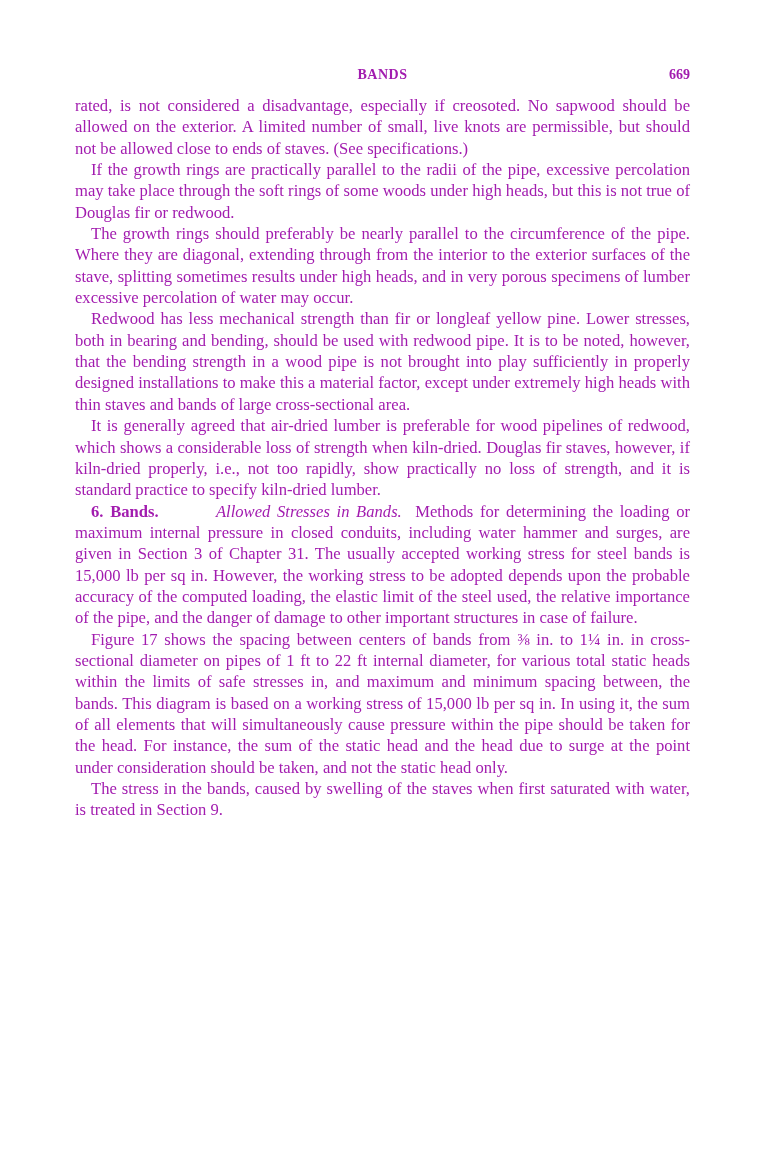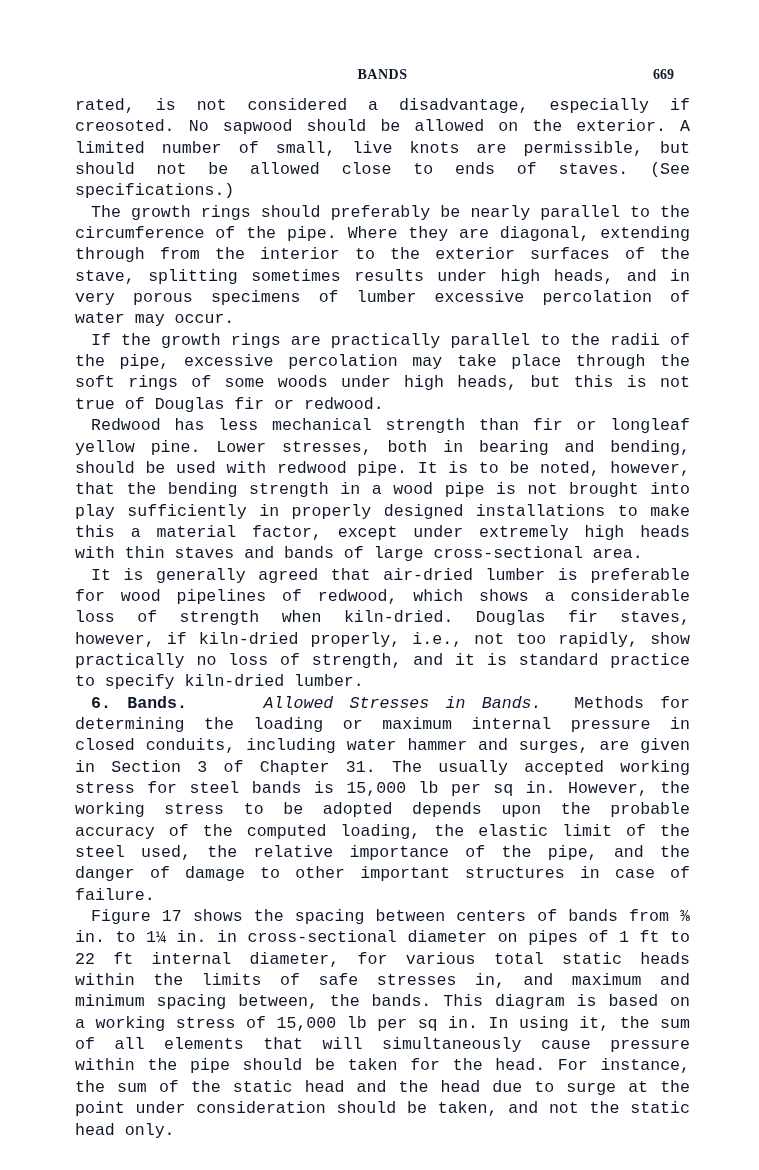--- a/index.html
+++ b/index.html
@@ -1,49 +1,50 @@
 <!DOCTYPE html>
 <html><head>
   <meta charset="utf-8">
   <style>
     html, body { margin: 0; padding: 0; background: #ffffff; }
     body { width: 759px; height: 1170px; position: relative; overflow: hidden; }
     .page {
       position: absolute; left: 75px; top: 67px; width: 615px;
       font-family: "DejaVu Serif", "Liberation Serif", serif;
-      color: #0f172a;
+      color: #a21caf;
     }
     .running-head {
       position: relative; height: 24px; font-size: 14px;
       font-family: "Liberation Serif", serif; font-weight: bold;
     }
     .running-title { position: absolute; left: 0; right: 0; text-align: center; letter-spacing: 0.5px; }
-    .page-number { position: absolute; right: 16px; top: 0; }
+    .page-number { position: absolute; right: 0; top: 0; }
     .body-text {
       margin-top: 4px;
       font-family: "Liberation Serif", serif;
       font-size: 16.6px; line-height: 21.35px;
       text-align: justify; hyphens: manual;
     }
-    .body-text p { margin: 0; text-indent: 16px; font-family: Liberation Mono, monospace; }
+    .body-text p { margin: 0; text-indent: 16px; }
     .body-text p.cont { text-indent: 0; }
     .section-num, .section-head { font-weight: bold; }
     .italic-head { font-style: italic; margin-left: 44px; }
   </style>
 </head>
 <body>
 
 <div class="page">
   <div class="running-head">
     <span class="running-title">BANDS</span>
     <span class="page-number">669</span>
   </div>
 
   <div class="body-text">
     <p class="cont">rated, is not considered a disadvantage, especially if creosoted.  No sapwood should be allowed on the exterior.  A limited number of small, live knots are permissible, but should not be allowed close to ends of staves.  (See specifications.)</p>
+    <p>If the growth rings are practically parallel to the radii of the pipe, excessive percolation may take place through the soft rings of some woods under high heads, but this is not true of Douglas fir or redwood.</p>
     <p>The growth rings should preferably be nearly parallel to the circumference of the pipe.  Where they are diagonal, extending through from the interior to the exterior surfaces of the stave, splitting sometimes results under high heads, and in very porous specimens of lumber excessive percolation of water may occur.</p>
-    <p>If the growth rings are practically parallel to the radii of the pipe, excessive percolation may take place through the soft rings of some woods under high heads, but this is not true of Douglas fir or redwood.</p>
     <p>Redwood has less mechanical strength than fir or longleaf yellow pine. Lower stresses, both in bearing and bending, should be used with redwood pipe.  It is to be noted, however, that the bending strength in a wood pipe is not brought into play sufficiently in properly designed installations to make this a material factor, except under extremely high heads with thin staves and bands of large cross-sectional area.</p>
     <p>It is generally agreed that air-dried lumber is preferable for wood pipelines of redwood, which shows a considerable loss of strength when kiln-dried. Douglas fir staves, however, if kiln-dried properly, i.e., not too rapidly, show practically no loss of strength, and it is standard practice to specify kiln-dried lumber.</p>
     <p><span class="section-num">6.</span> <span class="section-head">Bands.</span>&nbsp; <span class="italic-head">Allowed Stresses in Bands.</span>&nbsp; <span>Methods for determining the loading or maximum internal pressure in closed conduits, including water hammer and surges, are given in Section 3 of Chapter 31.  The usually accepted working stress for steel bands is 15,000 lb per sq in.  However, the working stress to be adopted depends upon the probable accuracy of the computed loading, the elastic limit of the steel used, the relative importance of the pipe, and the danger of damage to other important structures in case of failure.</span></p>
     <p>Figure 17 shows the spacing between centers of bands from ⅜ in. to 1¼ in. in cross-sectional diameter on pipes of 1 ft to 22 ft internal diameter, for various total static heads within the limits of safe stresses in, and maximum and minimum spacing between, the bands.  This diagram is based on a working stress of 15,000 lb per sq in.  In using it, the sum of all elements that will simultaneously cause pressure within the pipe should be taken for the head.  For instance, the sum of the static head and the head due to surge at the point under consideration should be taken, and not the static head only.</p>
+    <p>The stress in the bands, caused by swelling of the staves when first saturated with water, is treated in Section 9.</p>
   </div>
 </div>
 
 </body></html>

